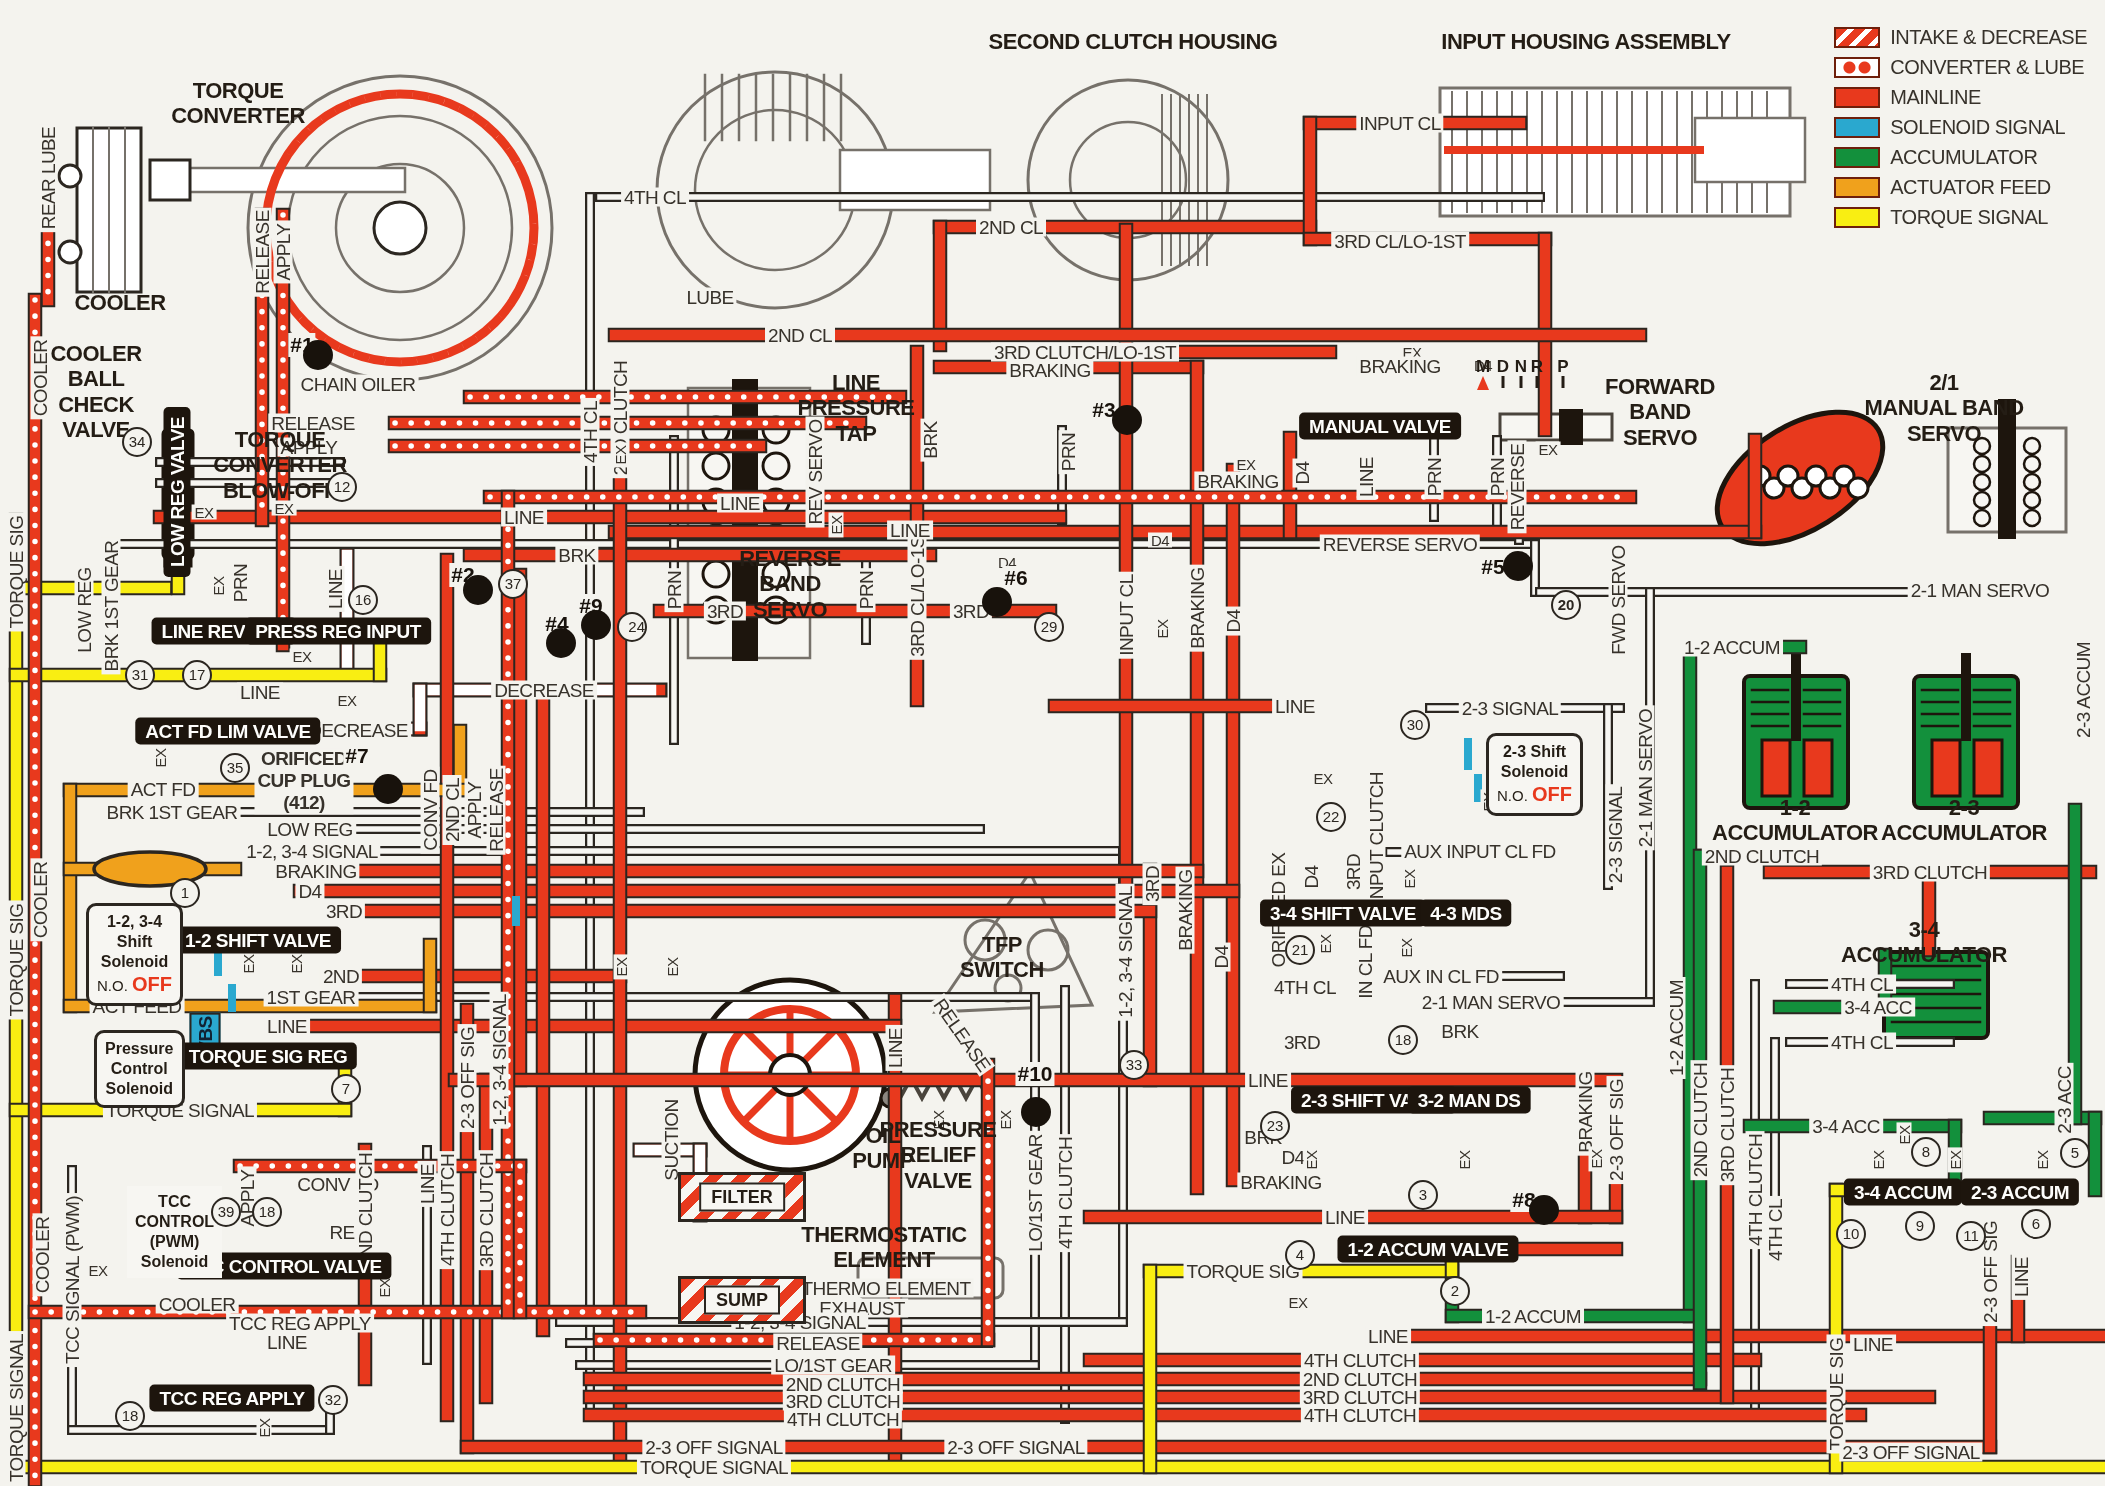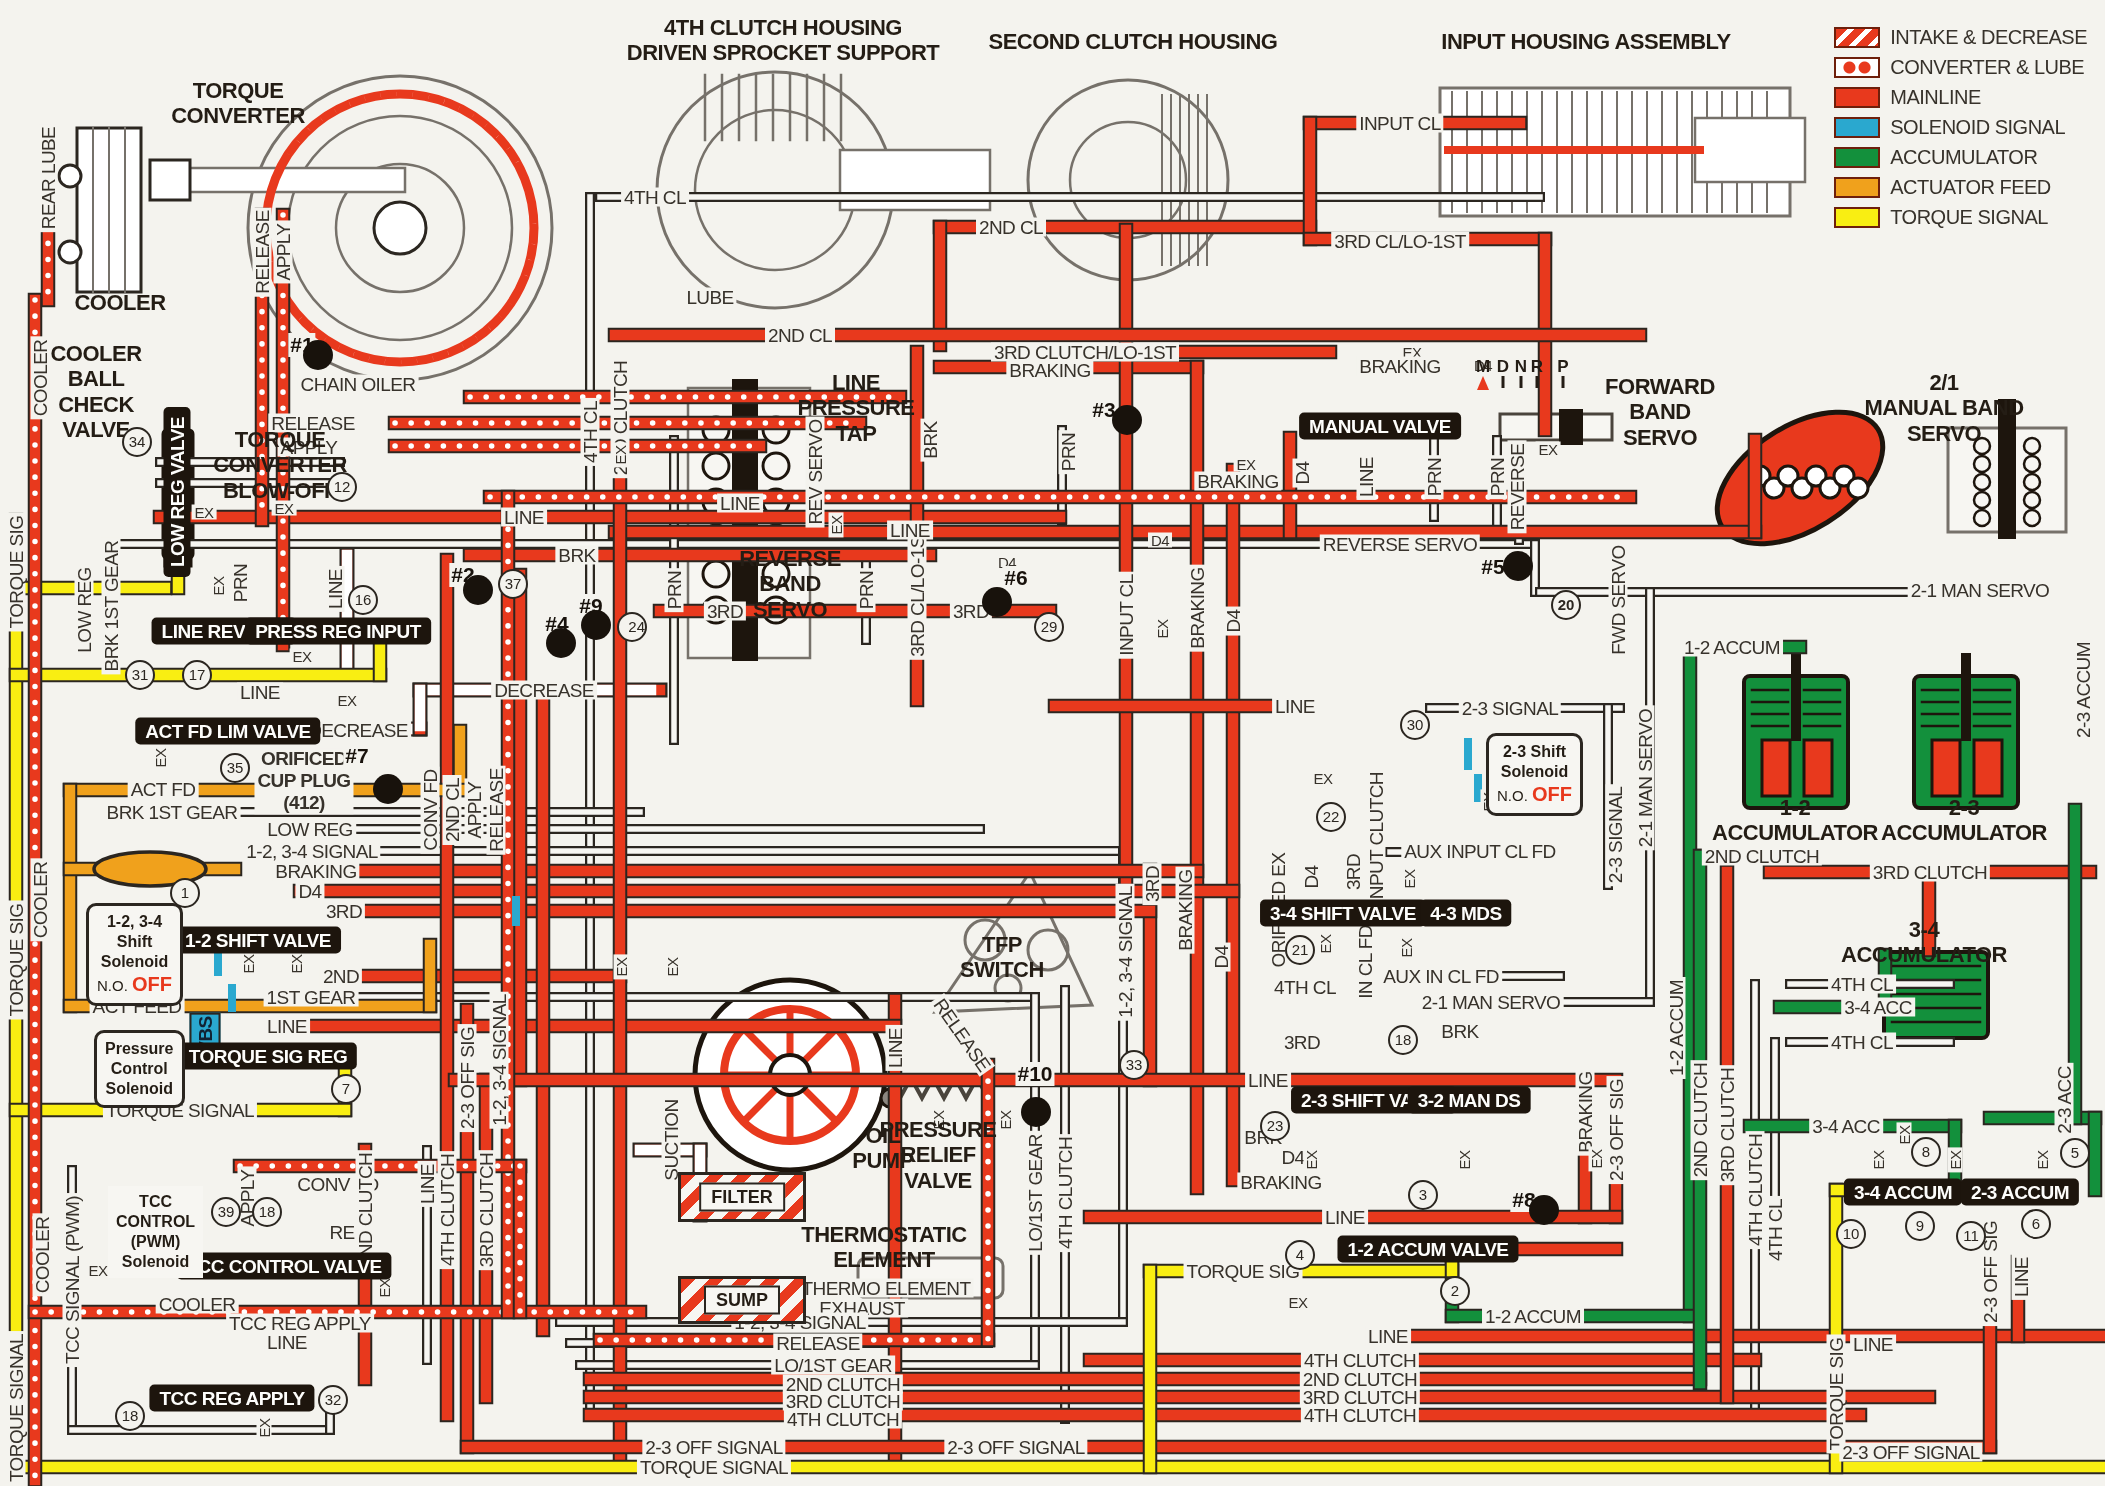--- a/index.html
+++ b/index.html
@@ -504,22 +504,20 @@
       <line x1="988" y1="1065" x2="988" y2="1340" stroke="#fff" stroke-width="5.5" stroke-dasharray="0.1 16" stroke-linecap="round"></line>
       <line x1="218" y1="948" x2="218" y2="972" stroke="#2aa8cf" stroke-width="8" stroke-linecap="square"></line>
       <line x1="232" y1="988" x2="232" y2="1008" stroke="#2aa8cf" stroke-width="8" stroke-linecap="square"></line>
       <line x1="1468" y1="742" x2="1468" y2="766" stroke="#2aa8cf" stroke-width="8" stroke-linecap="square"></line>
       <line x1="1478" y1="778" x2="1478" y2="798" stroke="#2aa8cf" stroke-width="8" stroke-linecap="square"></line>
       <line x1="516" y1="900" x2="516" y2="922" stroke="#2aa8cf" stroke-width="8" stroke-linecap="square"></line>
     </svg>
 
   <div class="ttl" style="left:238px;top:103px">TORQUE
 CONVERTER</div>
-  <div class="ttl" style="left:783px;top:40px">4TH CLUTCH HOUSING
-DRIVEN SPROCKET SUPPORT</div>
   <div class="ttl" style="left:1133px;top:42px">SECOND CLUTCH HOUSING</div>
   <div class="ttl" style="left:1586px;top:42px">INPUT HOUSING ASSEMBLY</div>
 
   <div id="legend">
       <div class="lrow">
         <span class="sw sw-intake"></span>
         <span class="ltext">INTAKE &amp; DECREASE</span>
       </div>
       <div class="lrow">
         <span class="sw sw-lube"></span>
@@ -800,21 +798,21 @@
     <div class="solbox boxed" style="left: 1486px; top: 733px; transform: none;">
       <div class="ln">2-3 Shift</div>
       <div class="ln">Solenoid</div>
       <div class="st"><span>N.O. </span><b>OFF</b></div>
     </div>
     <div class="solbox boxed" style="left: 94px; top: 1030px; transform: none;">
       <div class="ln">Pressure</div>
       <div class="ln">Control</div>
       <div class="ln">Solenoid</div>
     </div>
-    <div class="solbox" style="left: 108px; top: 1186px; transform: none;">
+    <div class="solbox" style="left: 127px; top: 1186px; transform: none;">
       <div class="ln">TCC</div>
       <div class="ln">CONTROL</div>
       <div class="ln">(PWM)</div>
       <div class="ln">Solenoid</div>
     </div>
     <div class="circ" style="left: 137px; top: 442px;">34</div>
     <div class="circ" style="left: 342px; top: 487px;">12</div>
     <div class="circ" style="left: 363px; top: 600px;">16</div>
     <div class="circ" style="left: 140px; top: 675px;">31</div>
     <div class="circ" style="left: 197px; top: 675px;">17</div>

